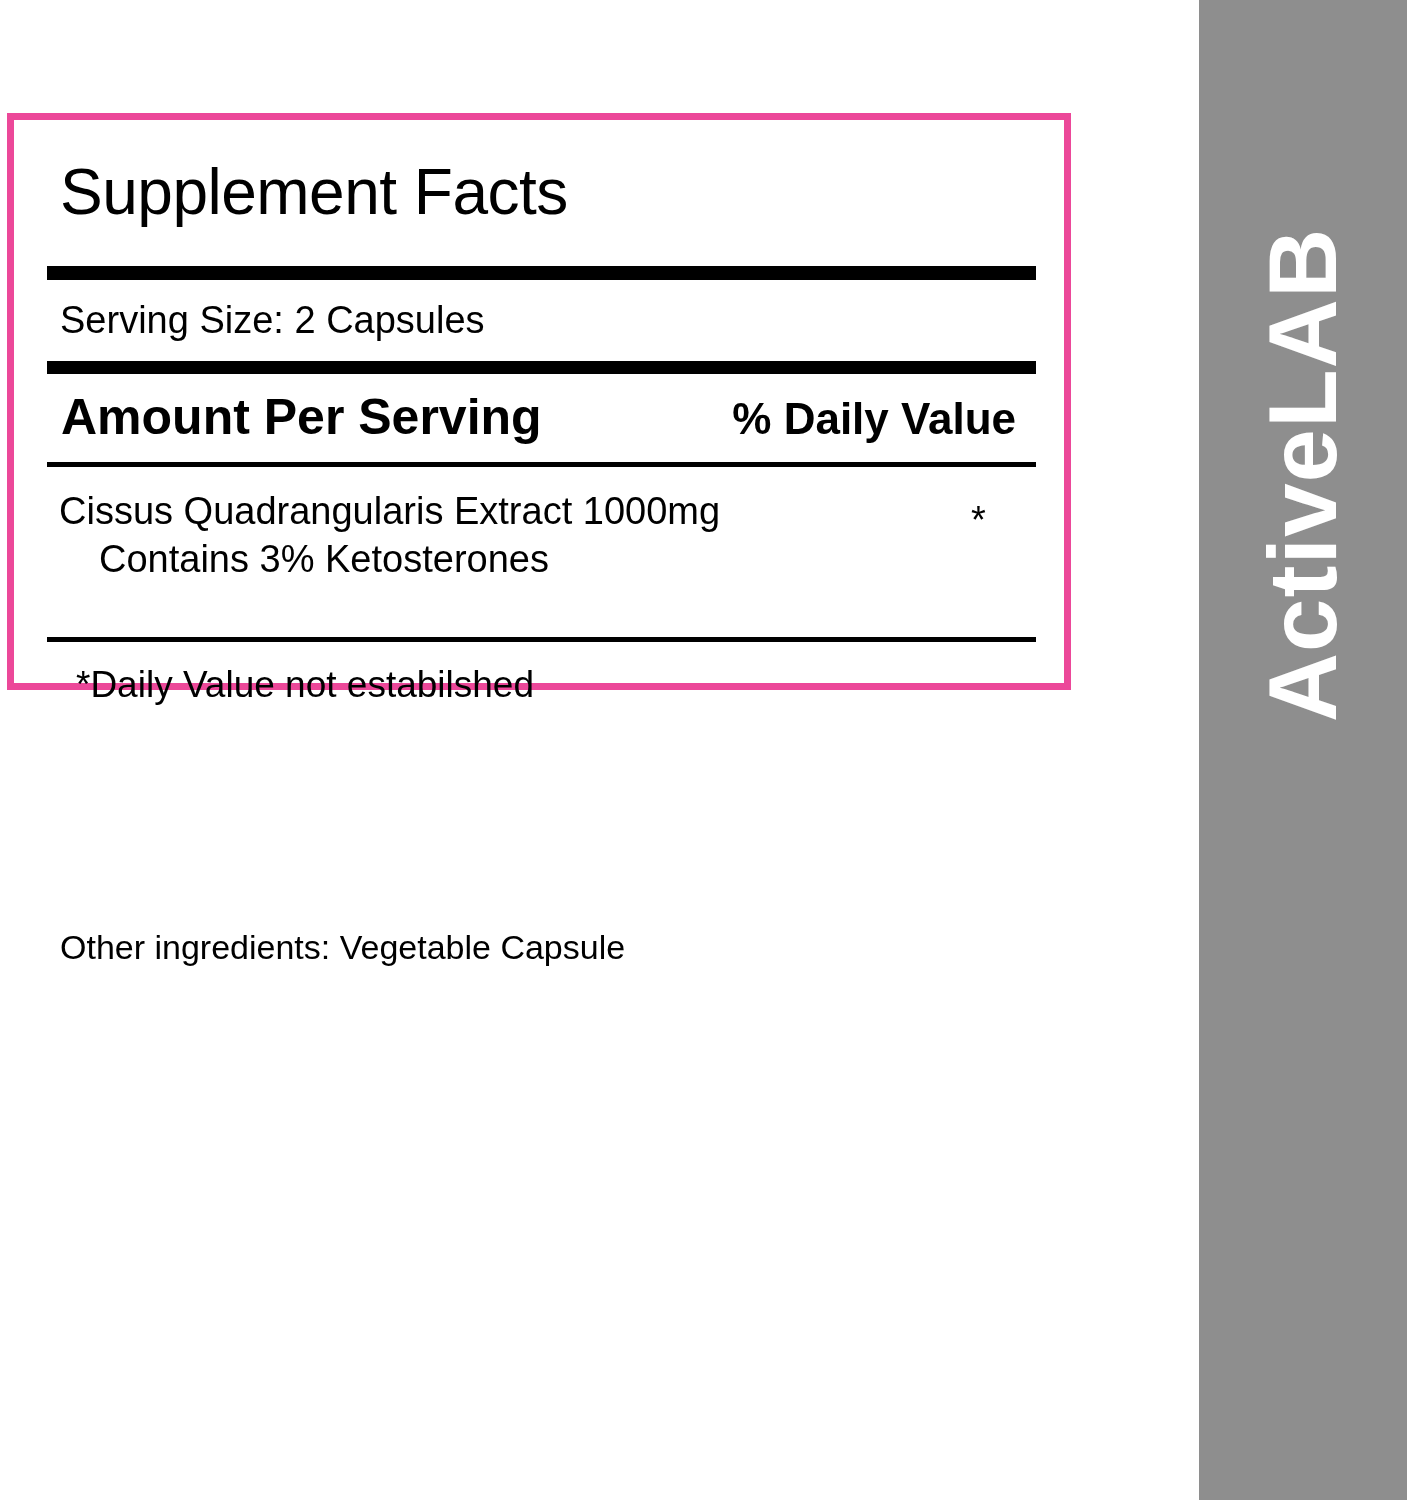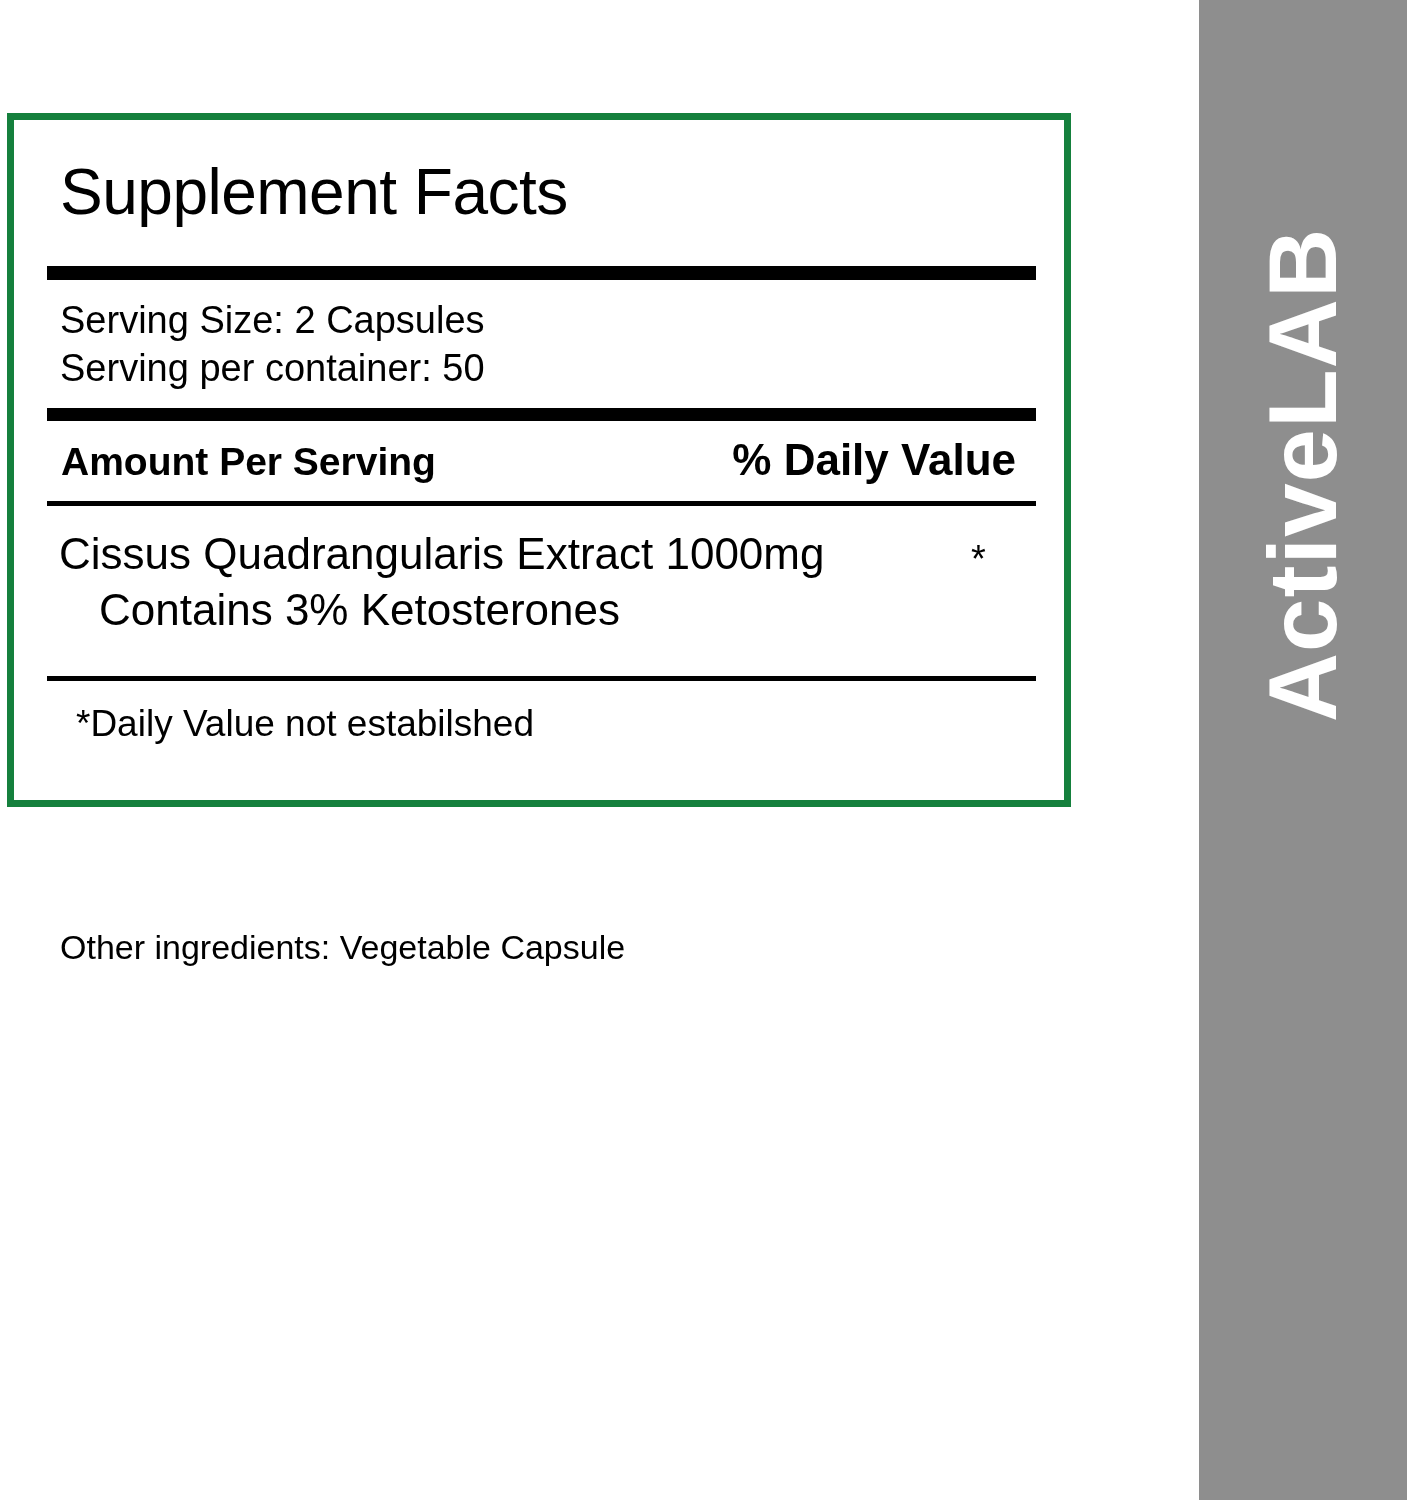--- a/index.html
+++ b/index.html
@@ -15,22 +15,22 @@
     color: #000000;
     overflow: hidden;
   }
 
   
   .panel {
     position: absolute;
     left: 7px;
     top: 113px;
     width: 1064px;
-    height: 694px;
-    border: 7px solid #15803d;
+    height: 577px;
+    border: 7px solid #ec4899;
     box-sizing: border-box;
     background: #ffffff;
   }
   .panel-inner {
     position: absolute;
     left: 33px;
     right: 28px;
     top: 18px;
     bottom: 10px;
   }
@@ -68,38 +68,38 @@
     white-space: nowrap;
   }
 
   .amount-row {
     display: flex;
     align-items: baseline;
     justify-content: space-between;
     margin: 14px 14px 16px 14px;
   }
   .amount-label {
-    font-size: 39px;
+    font-size: 50px;
     font-weight: bold;
     white-space: nowrap;
   }
   .dv-label {
     font-size: 44px;
     font-weight: bold;
     white-space: nowrap;
     margin-right: 6px;
   }
 
   .ingredient-block {
     margin: 20px 0 0 12px;
     position: relative;
     height: 150px;
   }
   .ingredient-line {
-    font-size: 44px;
+    font-size: 38px;
     line-height: 1.28;
     white-space: nowrap;
   }
   .ingredient-sub {
     margin-left: 40px;
   }
   .ingredient-star {
     position: absolute;
     left: 912px;
     top: 12px;
@@ -147,21 +147,20 @@
 
 <div class="panel">
   <div class="panel-inner">
 
     <div class="facts-title">Supplement Facts</div>
 
     <div class="rule-thick"></div>
 
     <div class="serving-block">
       <div class="serving-line">Serving Size: 2 Capsules</div>
-      <div class="serving-line">Serving per container: 50</div>
     </div>
 
     <div class="rule-thick2"></div>
 
     <div class="amount-row">
       <span class="amount-label">Amount Per Serving</span>
       <span class="dv-label">% Daily Value</span>
     </div>
 
     <div class="rule-thin"></div>

